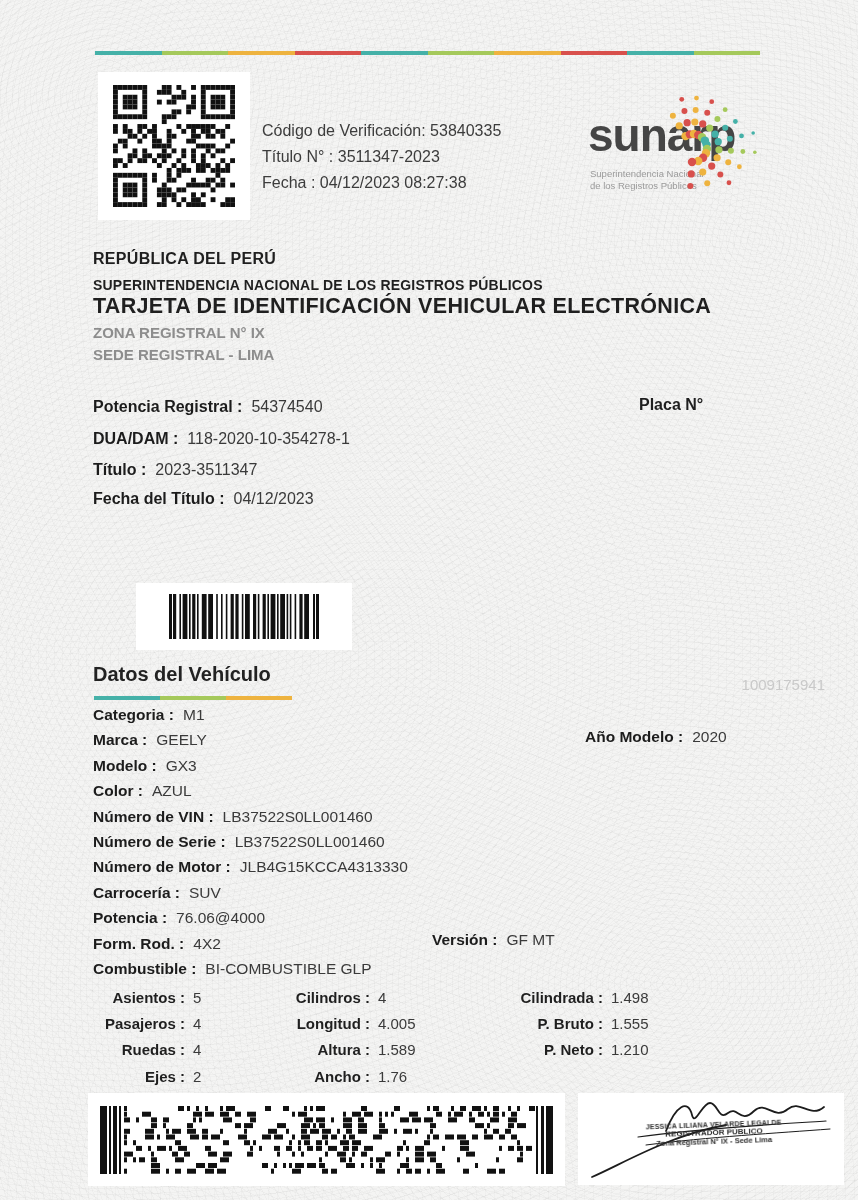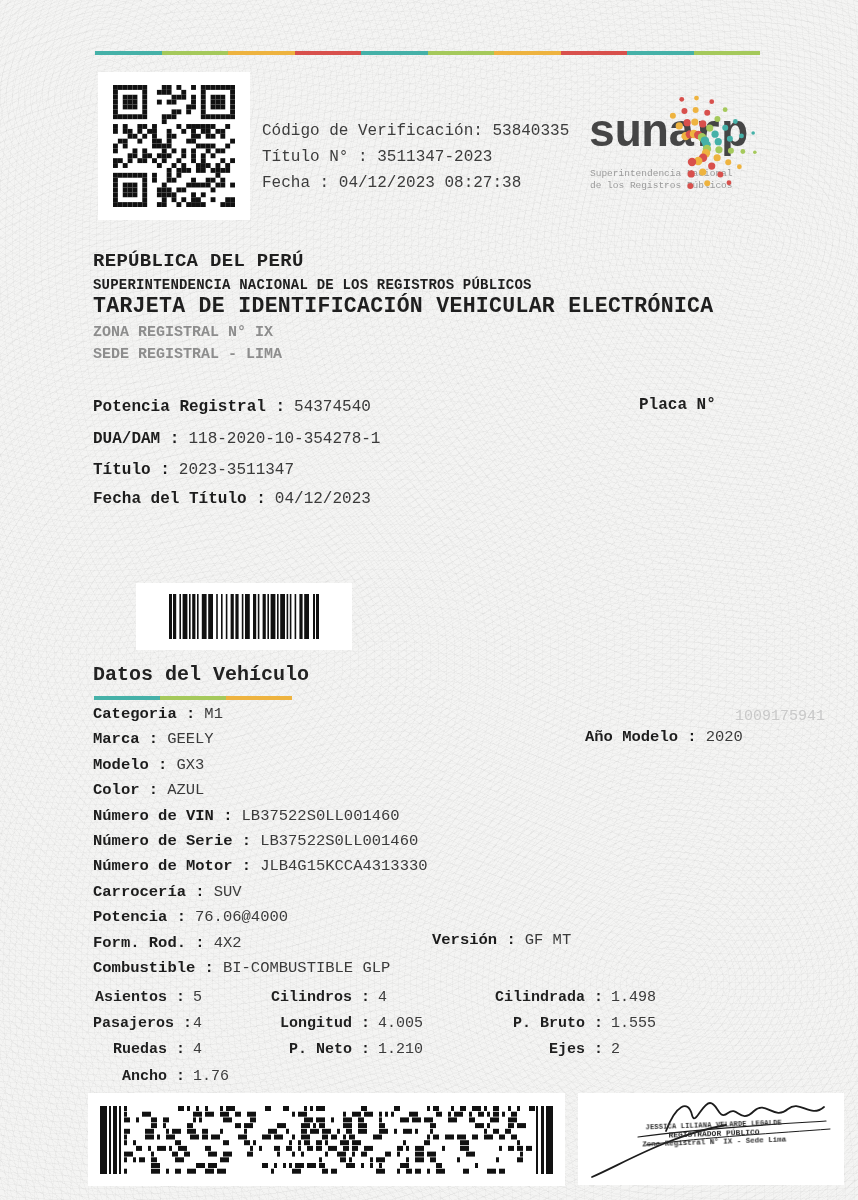--- a/index.html
+++ b/index.html
@@ -6,51 +6,51 @@
   .page{
     position:relative;width:858px;height:1200px;margin:0 auto;
     background:
       repeating-radial-gradient(circle at 12% 8%, rgba(0,0,0,.022) 0 1px, transparent 1px 6px),
       repeating-radial-gradient(circle at 88% 20%, rgba(0,0,0,.022) 0 1px, transparent 1px 7px),
       repeating-radial-gradient(circle at 25% 55%, rgba(0,0,0,.020) 0 1px, transparent 1px 8px),
       repeating-radial-gradient(circle at 78% 82%, rgba(0,0,0,.022) 0 1px, transparent 1px 6px),
       repeating-radial-gradient(circle at 45% 100%, rgba(0,0,0,.018) 0 1px, transparent 1px 9px),
       #f4f4f3;
     overflow:hidden;
-    font-family:Liberation Mono, monospace;
+    font-family:Liberation Sans, sans-serif;
     color:#1f1f1f;
   }
   .abs{position:absolute;}
   
   .stripe{left:95px;top:51px;width:665px;height:4px;display:flex;}
   
   .qr-box{left:98px;top:72px;width:152px;height:148px;background:#fff;display:flex;align-items:center;justify-content:center;}
   .verify{left:262px;top:118px;font-size:16px;line-height:26px;color:#3c3c3c;}
   
   .wordmark{left:588px;top:108px;font-size:46px;font-weight:bold;letter-spacing:-1px;color:#454545;}
   .logo-sub{left:590px;top:168px;font-size:9.5px;line-height:12px;color:#9a9a9a;}
   
-  .h-country{left:93px;top:250px;font-size:19px;font-weight:bold;letter-spacing:.3px;}
+  .h-country{left:93px;top:250px;font-size:16px;font-weight:bold;letter-spacing:.3px;}
   .h-org{left:93px;top:277px;font-size:14px;font-weight:bold;letter-spacing:.2px;}
   .h-title{left:93px;top:294px;font-size:21.5px;font-weight:bold;letter-spacing:.3px;}
   .h-zone{left:93px;top:324px;font-size:15px;font-weight:bold;color:#8d8d8d;}
   .h-sede{left:93px;top:346px;font-size:15px;font-weight:bold;color:#8d8d8d;}
   
   .reg-row{left:93px;font-size:16px;}
   .lbl{font-weight:bold;color:#1c1c1c;}
   .val{color:#3a3a3a;margin-left:9px;font-weight:normal;}
   
   .plate-label{left:639px;top:396px;font-size:16px;font-weight:bold;}
   .plate-box{left:530px;top:424px;width:252px;height:78px;background:#fff;display:flex;align-items:center;justify-content:center;}
   .plate-num{font-size:48px;font-weight:bold;letter-spacing:2px;color:#111;}
   
   .bc1-box{left:136px;top:583px;width:216px;height:67px;background:#fff;display:flex;align-items:center;justify-content:center;}
   
   .sec-title{left:93px;top:663px;font-size:20px;font-weight:bold;color:#222;}
-  .doc-num{left:640px;top:708px;width:185px;text-align:right;font-size:15px;color:#c9c9c9;}
+  .doc-num{left:640px;top:676px;width:185px;text-align:right;font-size:15px;color:#c9c9c9;}
   .sec-underline{left:94px;top:696px;width:198px;height:4px;display:flex;}
   .sec-underline div{flex:1;height:100%;}
   
   .vfields{left:93px;top:702px;width:430px;}
   .vrow{height:25.4px;line-height:25.4px;font-size:15.5px;white-space:nowrap;}
   .anio{left:585px;top:728px;font-size:15.5px;}
   .version{left:432px;top:931px;font-size:15.5px;}
   
   .specs{left:93px;top:984px;width:640px;display:grid;grid-template-columns:157px 205px 258px;grid-auto-rows:26.4px;}
   .spec{display:flex;align-items:center;font-size:15px;white-space:nowrap;}
@@ -544,20 +544,24 @@
       </div>
       <div class="spec">
         <span class="sl">P. Bruto :</span>
         <span class="sv">1.555</span>
       </div>
       <div class="spec">
         <span class="sl">Ruedas :</span>
         <span class="sv">4</span>
       </div>
       <div class="spec">
+        <span class="sl">Altura :</span>
+        <span class="sv">1.589</span>
+      </div>
+      <div class="spec">
         <span class="sl">P. Neto :</span>
         <span class="sv">1.210</span>
       </div>
       <div class="spec">
         <span class="sl">Ejes :</span>
         <span class="sv">2</span>
       </div>
       <div class="spec">
         <span class="sl">Ancho :</span>
         <span class="sv">1.76</span>

